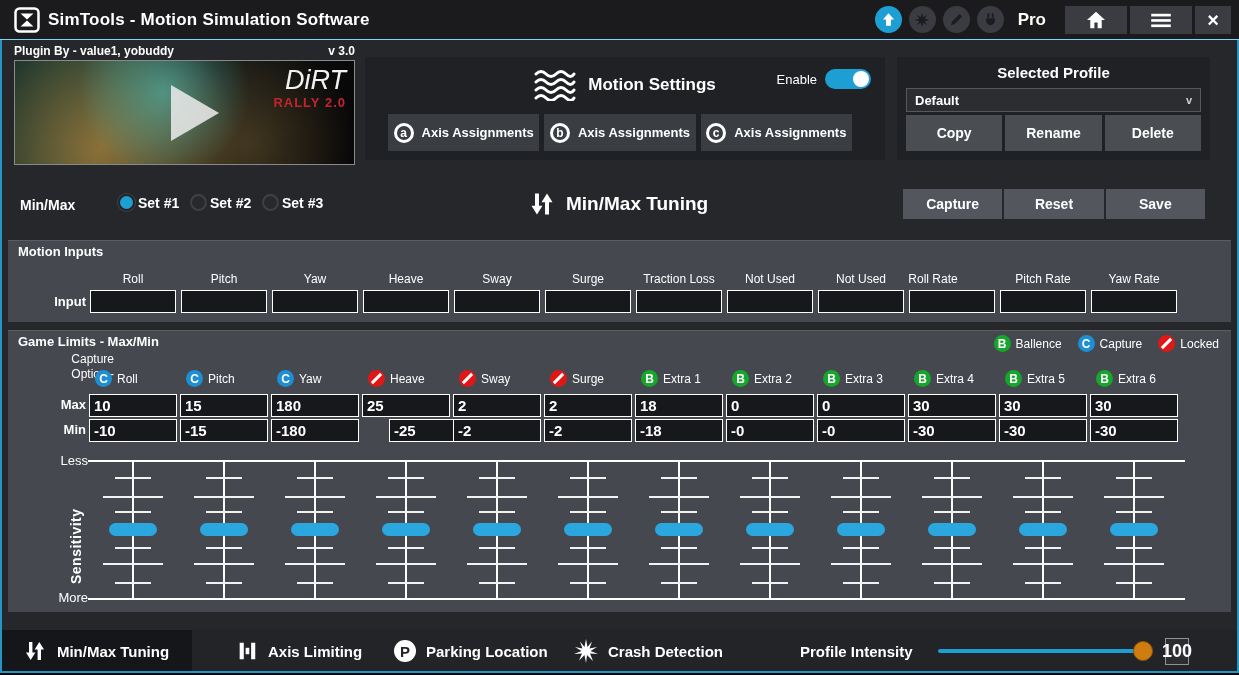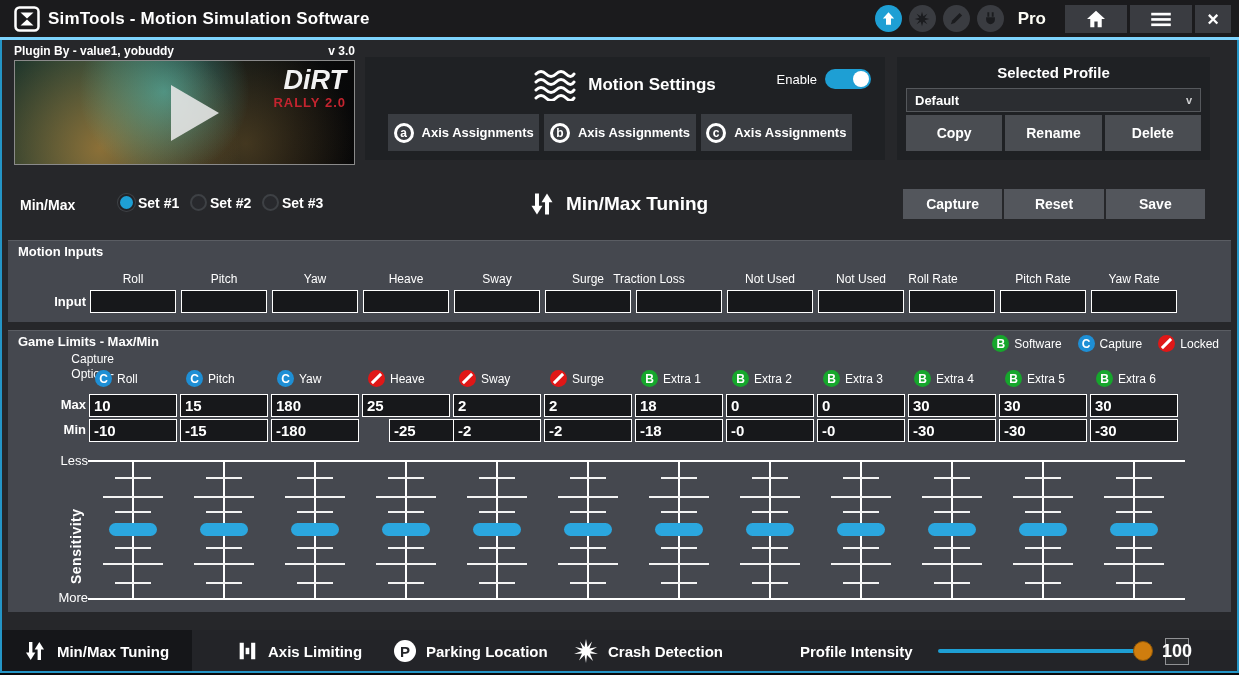--- a/index.html
+++ b/index.html
@@ -4,21 +4,21 @@
 <style>
   html,body{margin:0;padding:0;background:#000;}
   *{box-sizing:border-box;}
   .window{
     position:relative;width:1239px;height:675px;overflow:hidden;
     background:#26272a;font-family:"Liberation Sans",sans-serif;color:#fff;
     -webkit-font-smoothing:antialiased;
   }
   
   .titlebar{position:absolute;left:0;top:0;width:1239px;height:40px;background:#1b1b1d;
-    display:flex;align-items:center;padding:0 8px;border-bottom:3px solid #7dd3fc;}
+    display:flex;align-items:center;padding:0 8px;border-bottom:1px solid #7dd3fc;}
   .logo{width:26px;height:26px;margin:0 8px 0 6px;flex:0 0 auto;}
   .app-title{font-size:17px;font-weight:bold;color:#fff;letter-spacing:.2px;}
   .tb-spacer{flex:1;}
   .circ{width:27px;height:27px;border-radius:50%;margin-left:7px;display:flex;align-items:center;justify-content:center;flex:0 0 auto;cursor:pointer;}
   .circ.blue{background:#1e9fd4;}
   .circ.dark{background:#3a3c41;}
   .pro{font-size:17px;font-weight:bold;color:#fdfdf5;margin:0 16px 0 14px;}
   .winbtn{height:28px;background:#3a3c41;display:flex;align-items:center;justify-content:center;margin-left:3px;cursor:pointer;}
   .winbtn.home{width:62px;}
   .winbtn.menu{width:62px;}
@@ -32,21 +32,21 @@
   
   .plugin{position:absolute;left:14px;top:44px;width:341px;}
   .plugin-head{display:flex;justify-content:space-between;font-size:12px;font-weight:bold;color:#fff;margin-bottom:2px;}
   .game-image{position:relative;height:105px;border:1px solid #8a8a8a;cursor:pointer;
     background:
       radial-gradient(circle at 44% 30%, rgba(90,210,200,.55), rgba(0,0,0,0) 42%),
       radial-gradient(circle at 25% 85%, rgba(160,120,55,.85), rgba(0,0,0,0) 52%),
       radial-gradient(circle at 68% 80%, rgba(120,92,45,.5), rgba(0,0,0,0) 45%),
       linear-gradient(100deg,#0e2d2a 0%,#15403b 28%,#18262386 55%,#0a0b0c 82%,#070708 100%),#0a0b0c;}
   .dirt-logo{position:absolute;right:8px;top:6px;text-align:right;line-height:1;}
-  .dirt-l1{font-size:27px;font-weight:bold;font-style:italic;letter-spacing:0px;color:#f2f2f2;}
+  .dirt-l1{font-size:27px;font-weight:normal;font-style:italic;letter-spacing:0px;color:#f2f2f2;}
   .dirt-l2{font-size:13px;font-weight:bold;letter-spacing:1px;color:#c4242f;margin-top:2px;}
   .play{position:absolute;left:152px;top:22px;opacity:.88;}
   
   .msettings{position:absolute;left:365px;top:57px;width:520px;height:103px;background:#1f2124;}
   .ms-head{display:flex;align-items:center;justify-content:center;padding-top:12px;gap:12px;}
   .ms-title{font-size:17px;font-weight:bold;}
   .enable-wrap{position:absolute;right:14px;top:12px;display:flex;align-items:center;gap:8px;}
   .enable-label{font-size:13px;color:#fff;}
   .toggle{width:46px;height:20px;border-radius:10px;background:#1e9fd4;position:relative;cursor:pointer;}
   .toggle .knob{position:absolute;right:2px;top:2px;width:16px;height:16px;border-radius:50%;background:#fff;}
@@ -264,40 +264,40 @@
       <div class="mi-head" style="left: 171px;">Pitch</div>
       <div class="mi-box" style="left: 173px;"></div>
       <div class="mi-head" style="left: 262px;">Yaw</div>
       <div class="mi-box" style="left: 264px;"></div>
       <div class="mi-head" style="left: 353px;">Heave</div>
       <div class="mi-box" style="left: 355px;"></div>
       <div class="mi-head" style="left: 444px;">Sway</div>
       <div class="mi-box" style="left: 446px;"></div>
       <div class="mi-head" style="left: 535px;">Surge</div>
       <div class="mi-box" style="left: 537px;"></div>
-      <div class="mi-head" style="left: 596px;">Traction Loss</div>
+      <div class="mi-head" style="left: 626px;">Traction Loss</div>
       <div class="mi-box" style="left: 628px;"></div>
       <div class="mi-head" style="left: 717px;">Not Used</div>
       <div class="mi-box" style="left: 719px;"></div>
       <div class="mi-head" style="left: 808px;">Not Used</div>
       <div class="mi-box" style="left: 810px;"></div>
       <div class="mi-head" style="left: 880px;">Roll Rate</div>
       <div class="mi-box" style="left: 901px;"></div>
       <div class="mi-head" style="left: 990px;">Pitch Rate</div>
       <div class="mi-box" style="left: 992px;"></div>
       <div class="mi-head" style="left: 1081px;">Yaw Rate</div>
       <div class="mi-box" style="left: 1083px;"></div>
     </div>
 
   <div class="section" id="game-limits">
     <div class="section-title">Game Limits - Max/Min</div>
     <div class="legend">
       <span class="legend-item">
         <span class="oi oi-b">B</span>
-        <span>Software</span>
+        <span>Ballence</span>
       </span>
       <span class="legend-item">
         <span class="oi oi-c">C</span>
         <span>Capture</span>
       </span>
       <span class="legend-item">
         <span class="oi oi-l">
             <span class="slash"></span>
           </span>
         <span>Locked</span>

